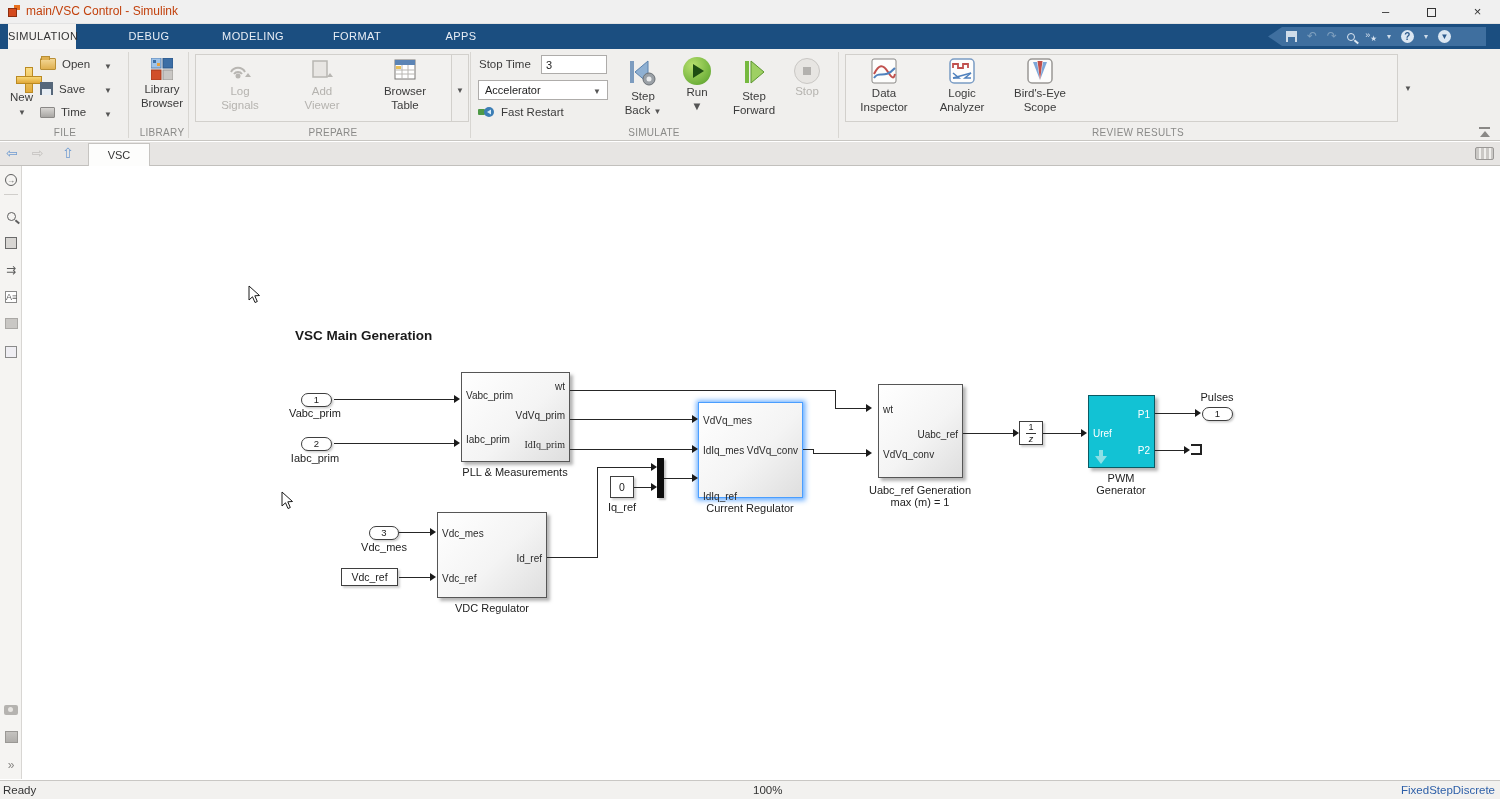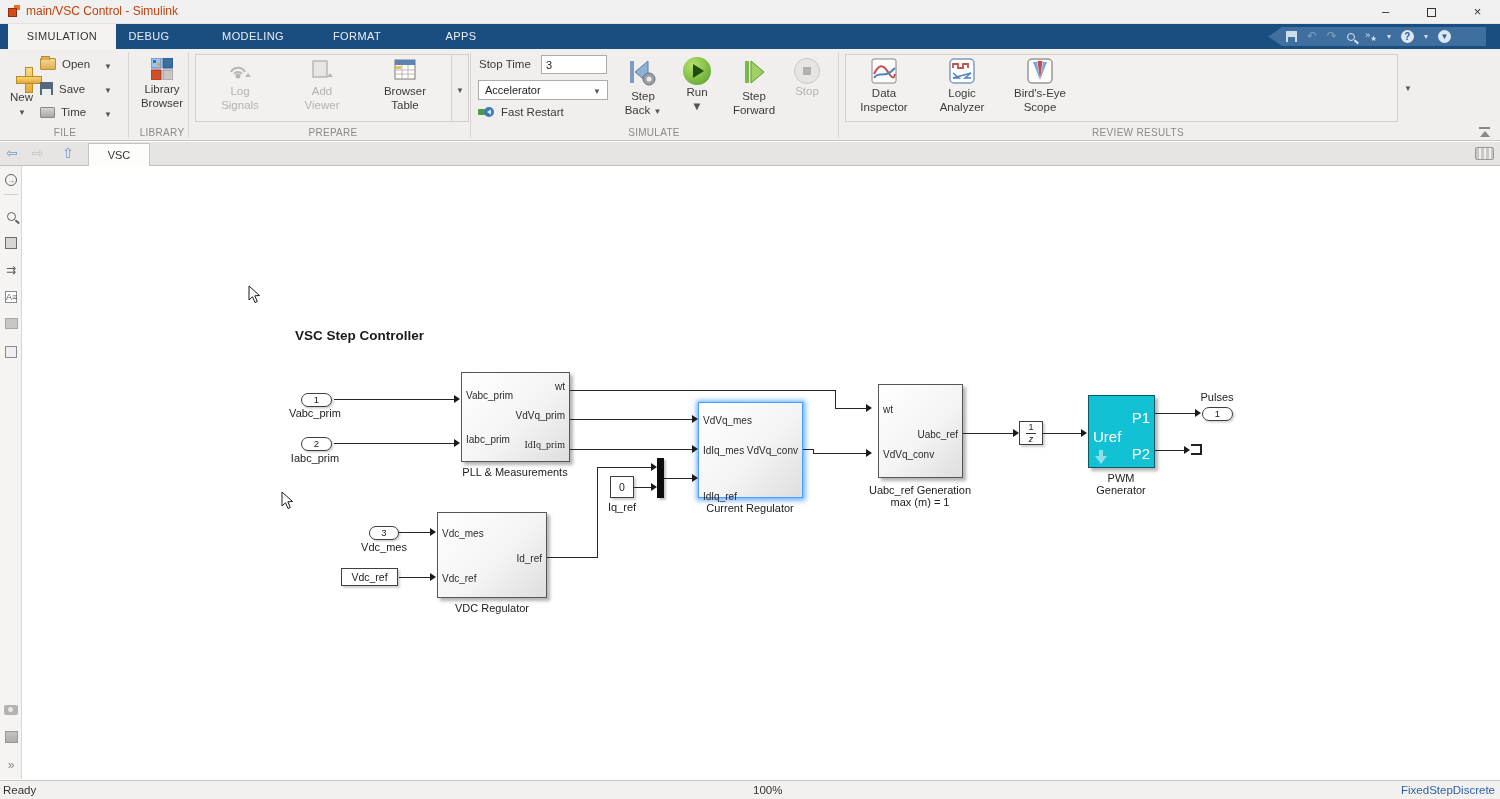--- a/index.html
+++ b/index.html
@@ -98,21 +98,21 @@
   .blk { position:absolute; background:linear-gradient(135deg,#ffffff 0%,#f4f4f4 55%,#dedede 100%); border:1px solid #565656; box-shadow:3px 3px 3px rgba(110,110,110,.5); }
   .blk.sel { border:1px solid #4a9eff; box-shadow:0 0 5px 2.5px rgba(80,160,255,.85); }
   .pl { position:absolute; left:4px; font-size:10px; color:#2b2b2b; white-space:nowrap; }
   .pr { position:absolute; right:4px; font-size:10px; color:#2b2b2b; white-space:nowrap; text-align:right; }
   .cap { position:absolute; font-size:11px; color:#222; text-align:center; white-space:nowrap; }
   .oval { position:absolute; width:31px; height:14px; border:1.4px solid #3f3f3f; border-radius:8px; background:#fff; text-align:center; line-height:12px; font-size:9.5px; color:#222; box-shadow:1.5px 1.5px 2px rgba(150,150,150,.45); }
   .sqblk { position:absolute; border:1.4px solid #3f3f3f; background:#fff; text-align:center; color:#222; box-shadow:1.5px 1.5px 2px rgba(150,150,150,.45); }
   .mux { position:absolute; width:7px; background:#0d0d0d; box-shadow:2px 2px 2px rgba(140,140,140,.5); }
   .term { position:absolute; width:11px; height:11px; border-top:2px solid #222; border-right:2px solid #222; border-bottom:2px solid #222; }
   #pwm-blk { position:absolute; background:#12c2d4; border:1px solid #0a5a63; box-shadow:3px 3px 3px rgba(110,110,110,.5); }
-  #pwm-blk .pl, #pwm-blk .pr { color:#fff; font-size:15px; }
+  #pwm-blk .pl, #pwm-blk .pr { color:#fff; font-size:10px; }
   .pwm-arrow { position:absolute; left:6px; bottom:3px; width:12px; height:14px; }
   .pwm-arrow .st { position:absolute; left:4px; top:0; width:4px; height:7px; background:#8ce0e6; }
   .pwm-arrow .tr { position:absolute; left:0; top:6px; width:0; height:0; border-left:6px solid transparent; border-right:6px solid transparent; border-top:8px solid #8ce0e6; }
   .cursor svg { overflow:visible; }
 
   
   #statusbar { position:absolute; left:0; top:780px; width:1500px; height:19px; background:#f2f1ef; border-top:1px solid #c9c7c4; font-size:11.5px; color:#333; }
   #status-ready { position:absolute; left:3px; top:3px; }
   #status-zoom { position:absolute; left:753px; top:3px; }
   #status-solver { position:absolute; right:5px; top:3px; color:#2d5fa8; }
@@ -129,21 +129,21 @@
       <div class="flag"></div>
       <div class="cube"></div>
     </div>
   <div id="title-text">main/VSC Control - Simulink</div>
   <div class="wctl" id="btn-min">–</div>
   <div class="wctl" id="btn-max"><span class="sq"></span></div>
   <div class="wctl" id="btn-close">×</div>
 </div>
 
 <div id="tabstrip">
-  <div class="rtab active" style="left:8px;width:108px;">SIMULATION</div>
+  <div class="rtab active" style="left:8px;width:68px;">SIMULATION</div>
   <div class="rtab" style="left:104px;width:90px;">DEBUG</div>
   <div class="rtab" style="left:204px;width:98px;">MODELING</div>
   <div class="rtab" style="left:312px;width:90px;">FORMAT</div>
   <div class="rtab" style="left:412px;width:98px;">APPS</div>
   <div id="qa-bar">
     <span class="qa-save"></span>
     <span class="qa-ic qa-dim">↶</span>
     <span class="qa-ic qa-dim">↷</span>
     <span class="qa-mag"></span>
     <span class="qa-ic" style="font-size:9px;">»<sub>★</sub></span>
@@ -332,21 +332,21 @@
   <div class="pal" style="top:125px;font-size:9px;"><span class="p-sq" style="background:#fff;line-height:11px;">A≡</span></div>
   <div class="pal" style="top:152px;"><span class="p-img"></span></div>
   <div class="pal" style="top:180px;"><span class="p-sq"></span></div>
   <div class="pal" style="top:538px;"><span class="p-cam"></span></div>
   <div class="pal" style="top:565px;"><span class="p-mdl"></span></div>
   <div class="pal" style="top:592px;color:#8a8886;">»</div>
 </div>
 
 <div id="canvas">
 
-  <div class="cap" style="left:273px;top:162px;font-weight:bold;font-size:13.5px;color:#1a1a1a;">VSC Step Controller</div>
+  <div class="cap" style="left:273px;top:162px;font-weight:bold;font-size:13.5px;color:#1a1a1a;">VSC Main Generation</div>
 
   <div class="oval" style="left:279px;top:227px;">1</div>
   <div class="cap" style="left:253px;top:241px;width:80px;">Vabc_prim</div>
   <div class="oval" style="left:279px;top:271px;">2</div>
   <div class="cap" style="left:253px;top:286px;width:80px;">Iabc_prim</div>
   <div class="oval" style="left:347px;top:360px;width:30px;">3</div>
   <div class="cap" style="left:322px;top:375px;width:80px;">Vdc_mes</div>
 
   <div class="sqblk" style="left:319px;top:402px;width:57px;height:18px;line-height:16px;font-size:10.5px;">Vdc_ref</div>
 

